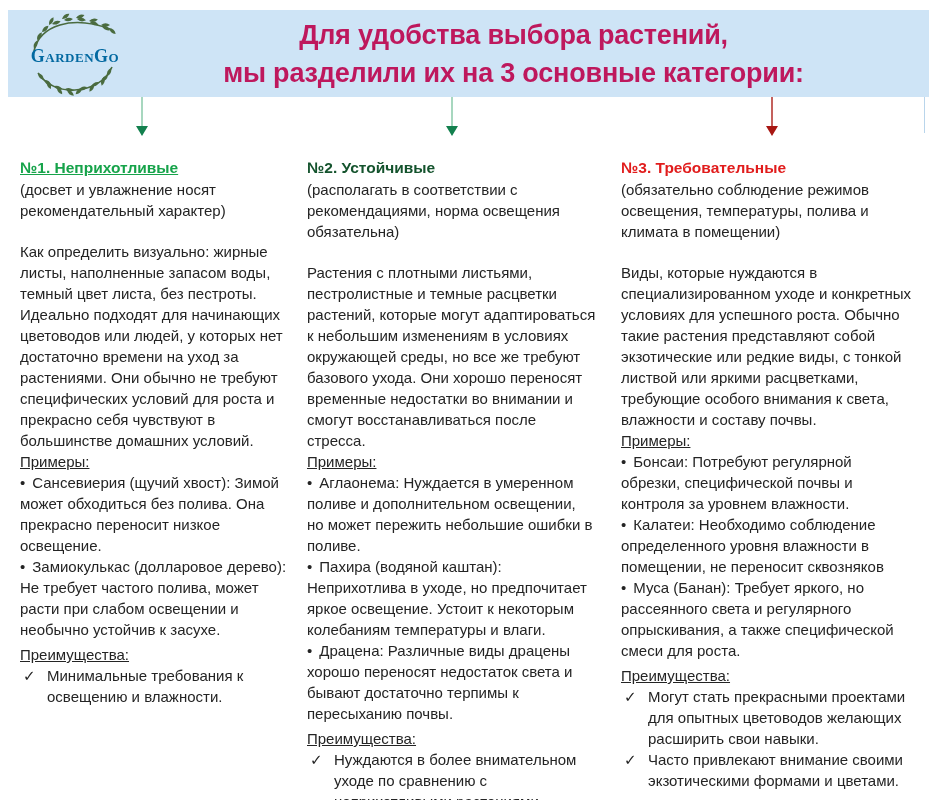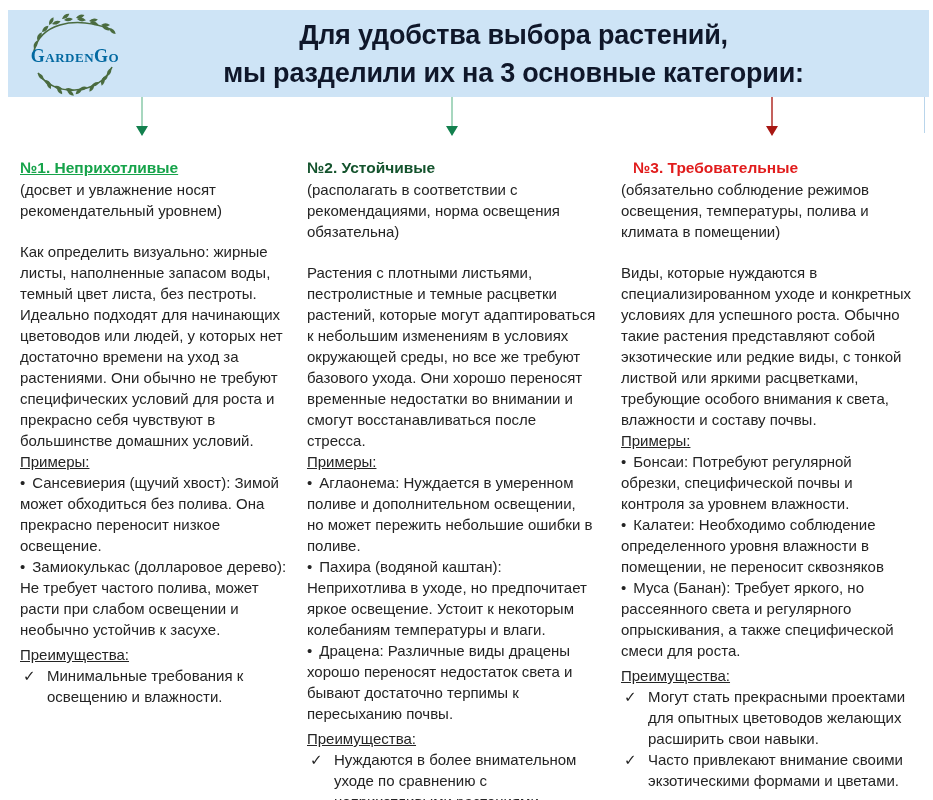--- a/index.html
+++ b/index.html
@@ -20,21 +20,21 @@
     left: 8px; right: 4px; top: 10px; height: 87px;
     background: #cee4f6;
   }
   .title {
     position: absolute;
     left: 90px; right: 0; top: 6px;
     text-align: center;
     font-size: 27px;
     line-height: 38px;
     font-weight: bold;
-    color: #0f172a;
+    color: #be185d;
     letter-spacing: -0.2px;
   }
   .logo {
     position: absolute;
     left: 6px; top: 1px;
     width: 122px; height: 86px;
   }
   .logo svg { position: absolute; left: 0; top: 0; }
   .logo-text {
     position: absolute;
@@ -153,21 +153,21 @@
     <div class="stem" style="background: rgb(167, 215, 191);"></div>
     <div class="head" style="border-top-color: rgb(19, 128, 78);"></div>
   </div>
   <div class="arrow" id="arrow-3">
     <div class="stem" style="background: rgb(196, 97, 93);"></div>
     <div class="head" style="border-top-color: rgb(168, 23, 19);"></div>
   </div>
 
   <section class="col" id="col-1">
     <h3 style="color: rgb(22, 163, 74); text-decoration: underline;">№1. Неприхотливые</h3>
-    <p class="subtitle">(досвет и увлажнение носят рекомендательный уровнем)</p>
+    <p class="subtitle">(досвет и увлажнение носят рекомендательный характер)</p>
     <p class="desc">Как определить визуально: жирные листы, наполненные запасом воды, темный цвет листа, без пестроты. Идеально подходят для начинающих цветоводов или людей, у которых нет достаточно времени на уход за растениями. Они обычно не требуют специфических условий для роста и прекрасно себя чувствуют в большинстве домашних условий.</p>
     <p class="label">Примеры:</p>
     <p class="example"><span class="bullet">•</span><span>Сансевиерия (щучий хвост): Зимой может обходиться без полива. Она прекрасно переносит низкое освещение.</span></p>
     <p class="example"><span class="bullet">•</span><span>Замиокулькас (долларовое дерево): Не требует частого полива, может расти при слабом освещении и необычно устойчив к засухе.</span></p>
     <p class="label adv-label">Преимущества:</p>
     <div class="adv">
         <span class="check">✓</span>
         <span class="adv-text">Минимальные требования к освещению и влажности.</span>
       </div>
 
@@ -183,21 +183,21 @@
     <p class="example"><span class="bullet">•</span><span>Драцена: Различные виды драцены хорошо переносят недостаток света и бывают достаточно терпимы к пересыханию почвы.</span></p>
     <p class="label adv-label">Преимущества:</p>
     <div class="adv">
         <span class="check">✓</span>
         <span class="adv-text">Нуждаются в более внимательном уходе по сравнению с неприхотливыми растениями.</span>
       </div>
 
   </section>
 
   <section class="col" id="col-3">
-    <h3 style="color: rgb(225, 28, 28); margin-left: 12px;">№3. Требовательные</h3>
+    <h3 style="color: rgb(225, 28, 28);">№3. Требовательные</h3>
     <p class="subtitle">(обязательно соблюдение режимов освещения, температуры, полива и климата в помещении)</p>
     <p class="desc">Виды, которые нуждаются в специализированном уходе и конкретных условиях для успешного роста. Обычно такие растения представляют собой экзотические или редкие виды, с тонкой листвой или яркими расцветками, требующие особого внимания к света, влажности и составу почвы.</p>
     <p class="label">Примеры:</p>
     <p class="example"><span class="bullet">•</span><span>Бонсаи: Потребуют регулярной обрезки, специфической почвы и контроля за уровнем влажности.</span></p>
     <p class="example"><span class="bullet">•</span><span>Калатеи: Необходимо соблюдение определенного уровня влажности в помещении, не переносит сквозняков</span></p>
     <p class="example"><span class="bullet">•</span><span>Муса (Банан): Требует яркого, но рассеянного света и регулярного опрыскивания, а также специфической смеси для роста.</span></p>
     <p class="label adv-label">Преимущества:</p>
     <div class="adv">
         <span class="check">✓</span>
         <span class="adv-text">Могут стать прекрасными проектами для опытных цветоводов желающих расширить свои навыки.</span>

